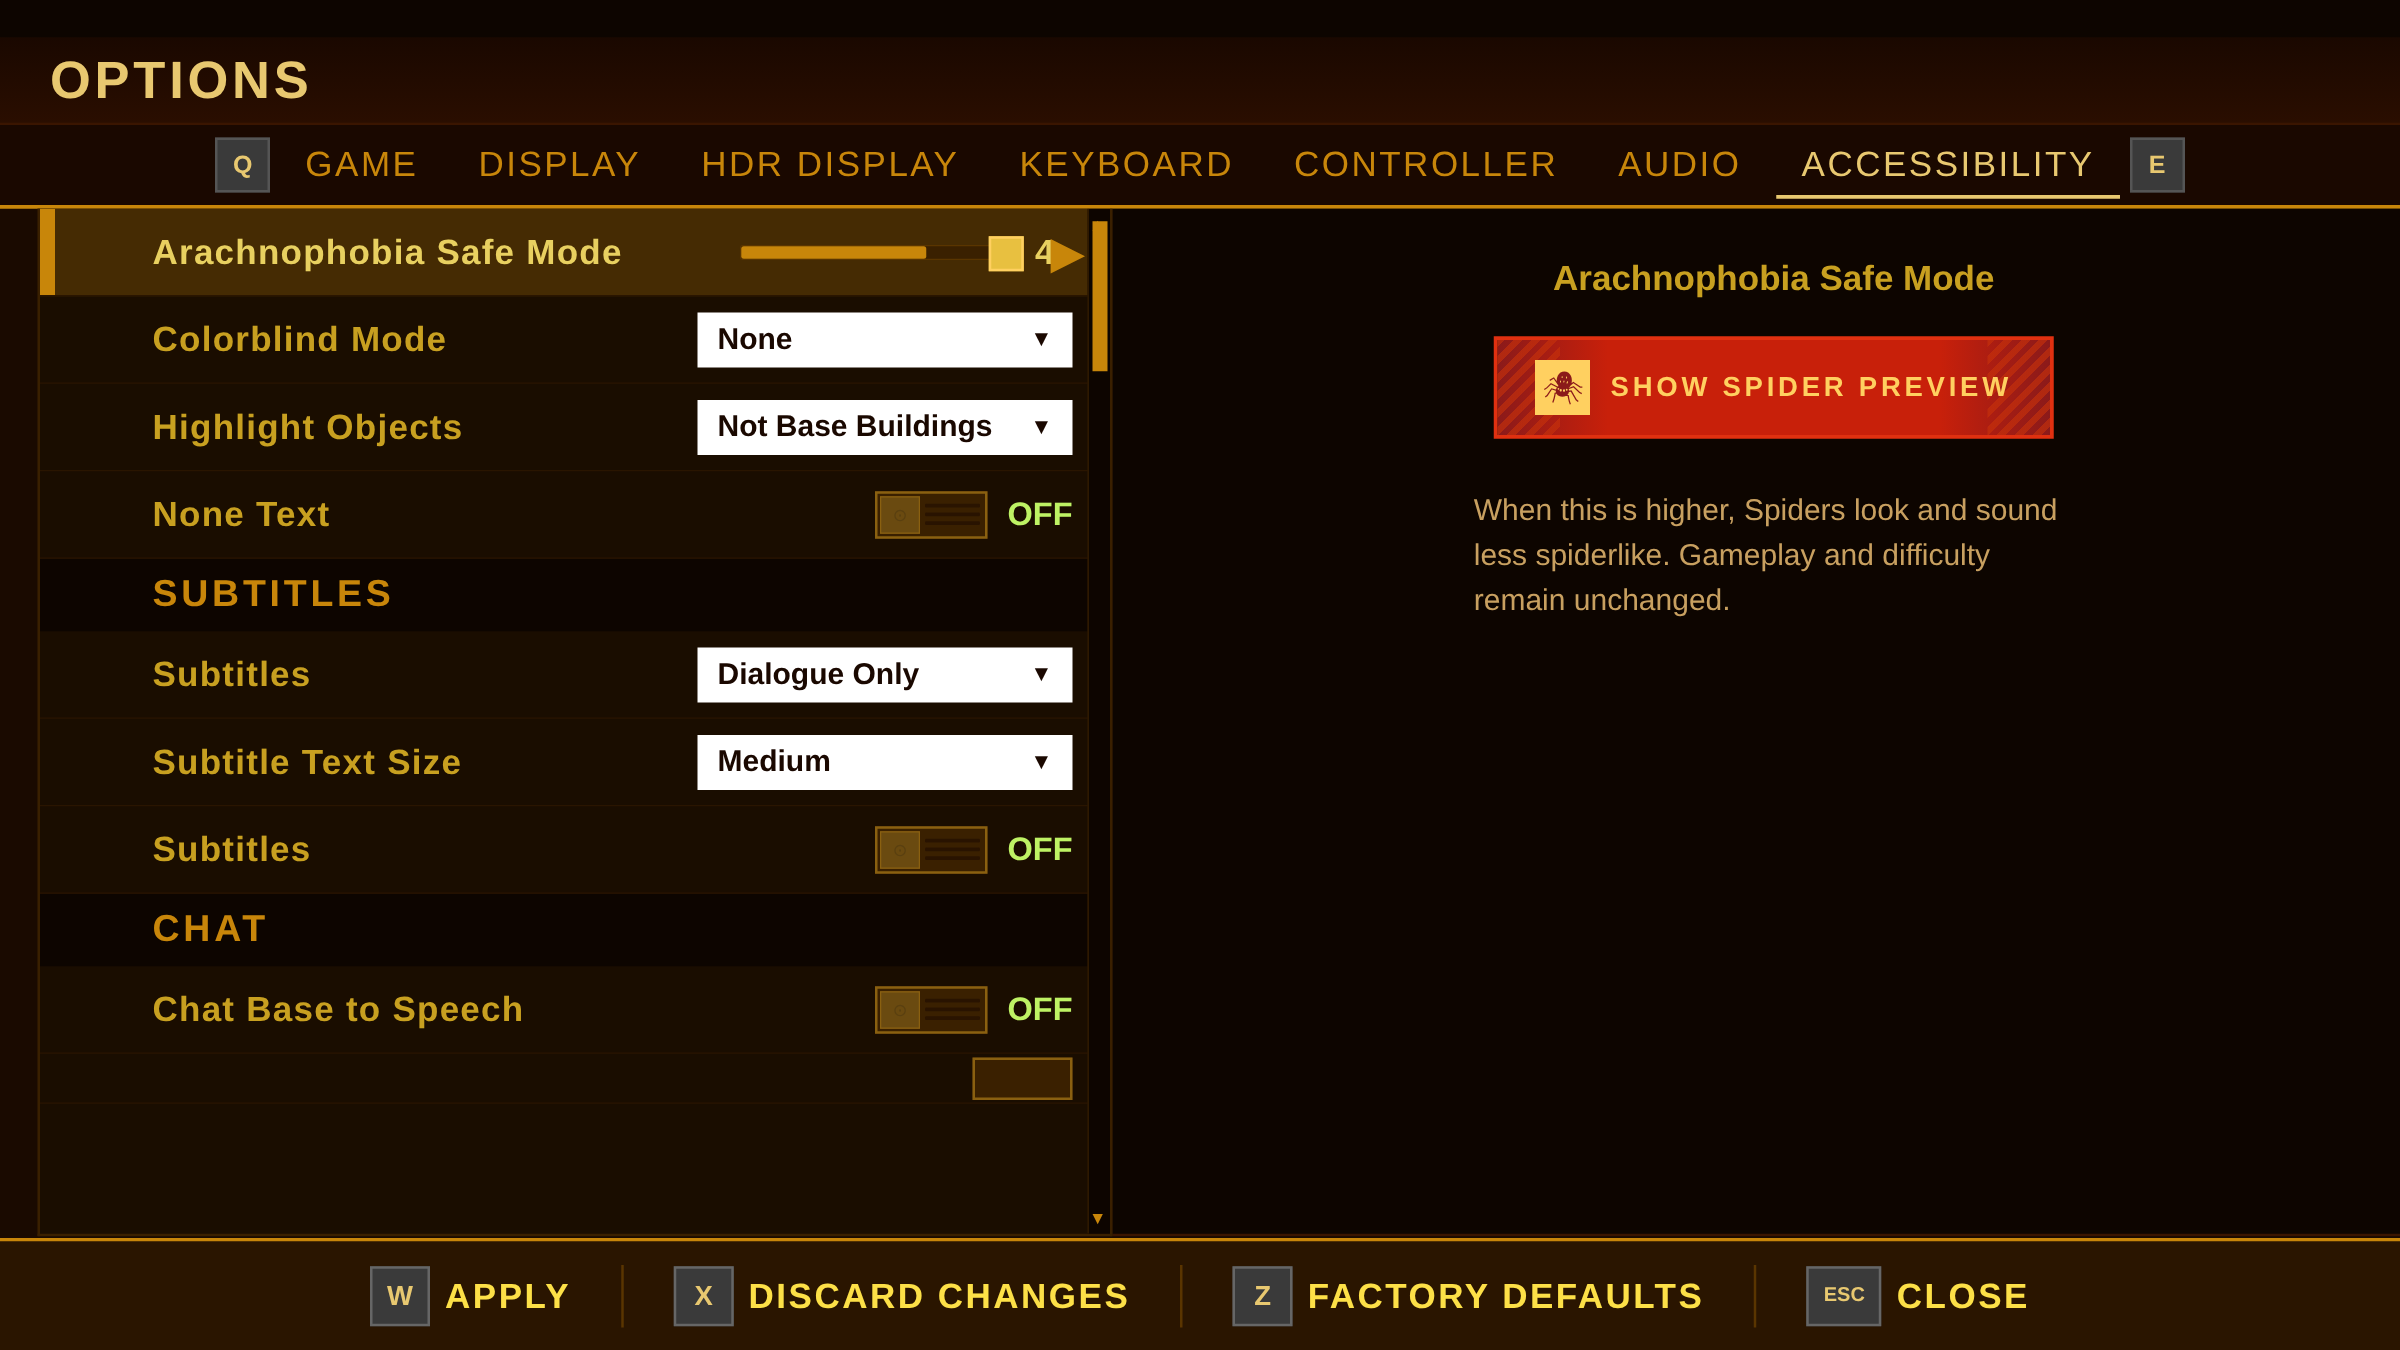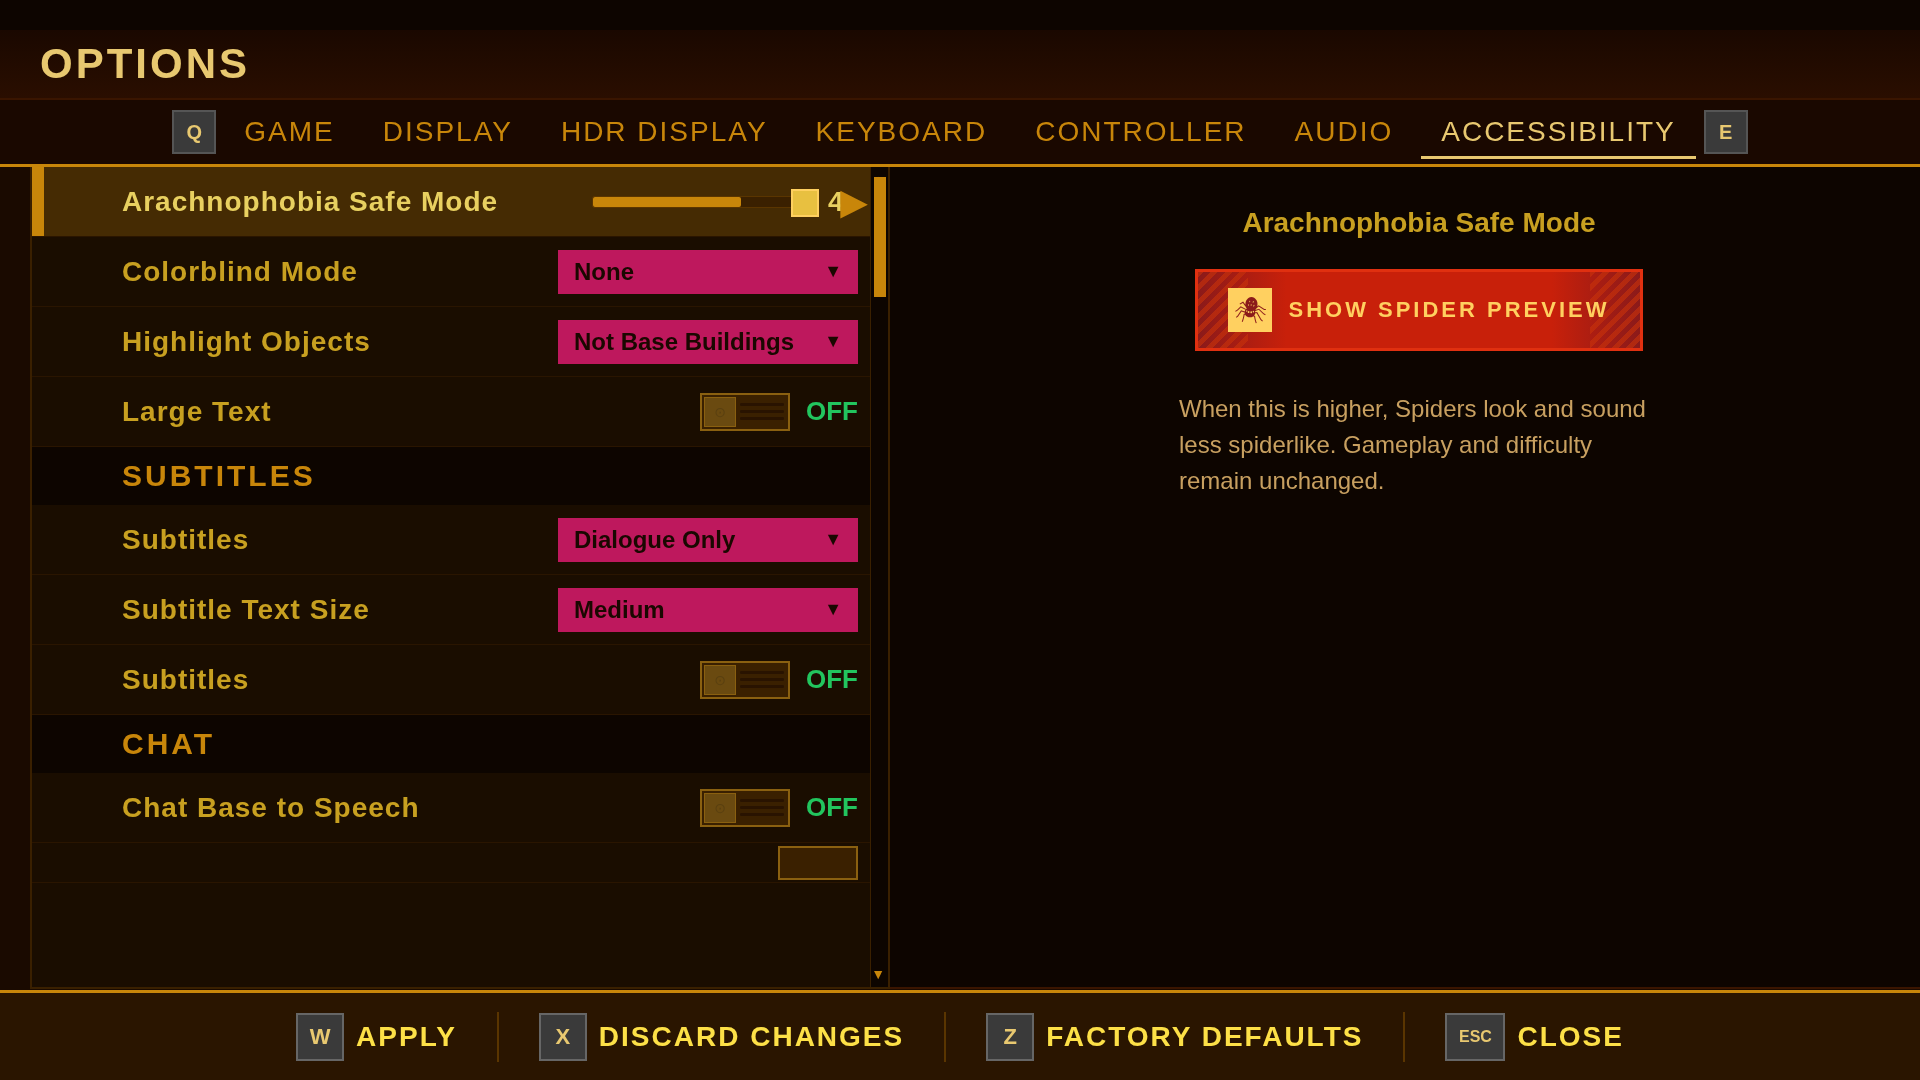--- a/index.html
+++ b/index.html
@@ -211,21 +211,21 @@
 
     .slider-value {
       font-size: 28px;
       font-weight: 700;
       color: #e8d060;
       min-width: 30px;
     }
 
     
     .dropdown {
-      background: #be185d;
+      background: #ffffff;
       color: #1a0800;
       border: none;
       padding: 8px 16px;
       font-size: 24px;
       font-weight: 700;
       cursor: pointer;
       display: flex;
       align-items: center;
       justify-content: space-between;
       width: 300px;
@@ -297,21 +297,21 @@
 
     .toggle-line {
       height: 3px;
       background: #1a0800;
       border-radius: 1px;
     }
 
     .toggle-label {
       font-size: 26px;
       font-weight: 700;
-      color: #22c55e;
+      color: #bef264;
     }
 
     
     .info-panel {
       flex: 1;
       background: #0d0500;
       border: 2px solid #3a1500;
       border-top: none;
       border-left: none;
       padding: 40px;
@@ -507,21 +507,21 @@
 
     <div class="setting-row">
       <span class="setting-label">Highlight Objects</span>
       <div class="dropdown">
         <span>Not Base Buildings</span>
         <span class="dropdown-arrow">▼</span>
       </div>
     </div>
 
     <div class="setting-row">
-      <span class="setting-label">Large Text</span>
+      <span class="setting-label">None Text</span>
       <div class="toggle-container">
         <div class="toggle">
           <div class="toggle-knob">
             <span style="font-size:14px; color:#5a4010;">⊙</span>
           </div>
           <div class="toggle-lines">
             <div class="toggle-line"></div>
             <div class="toggle-line"></div>
             <div class="toggle-line"></div>
           </div>

